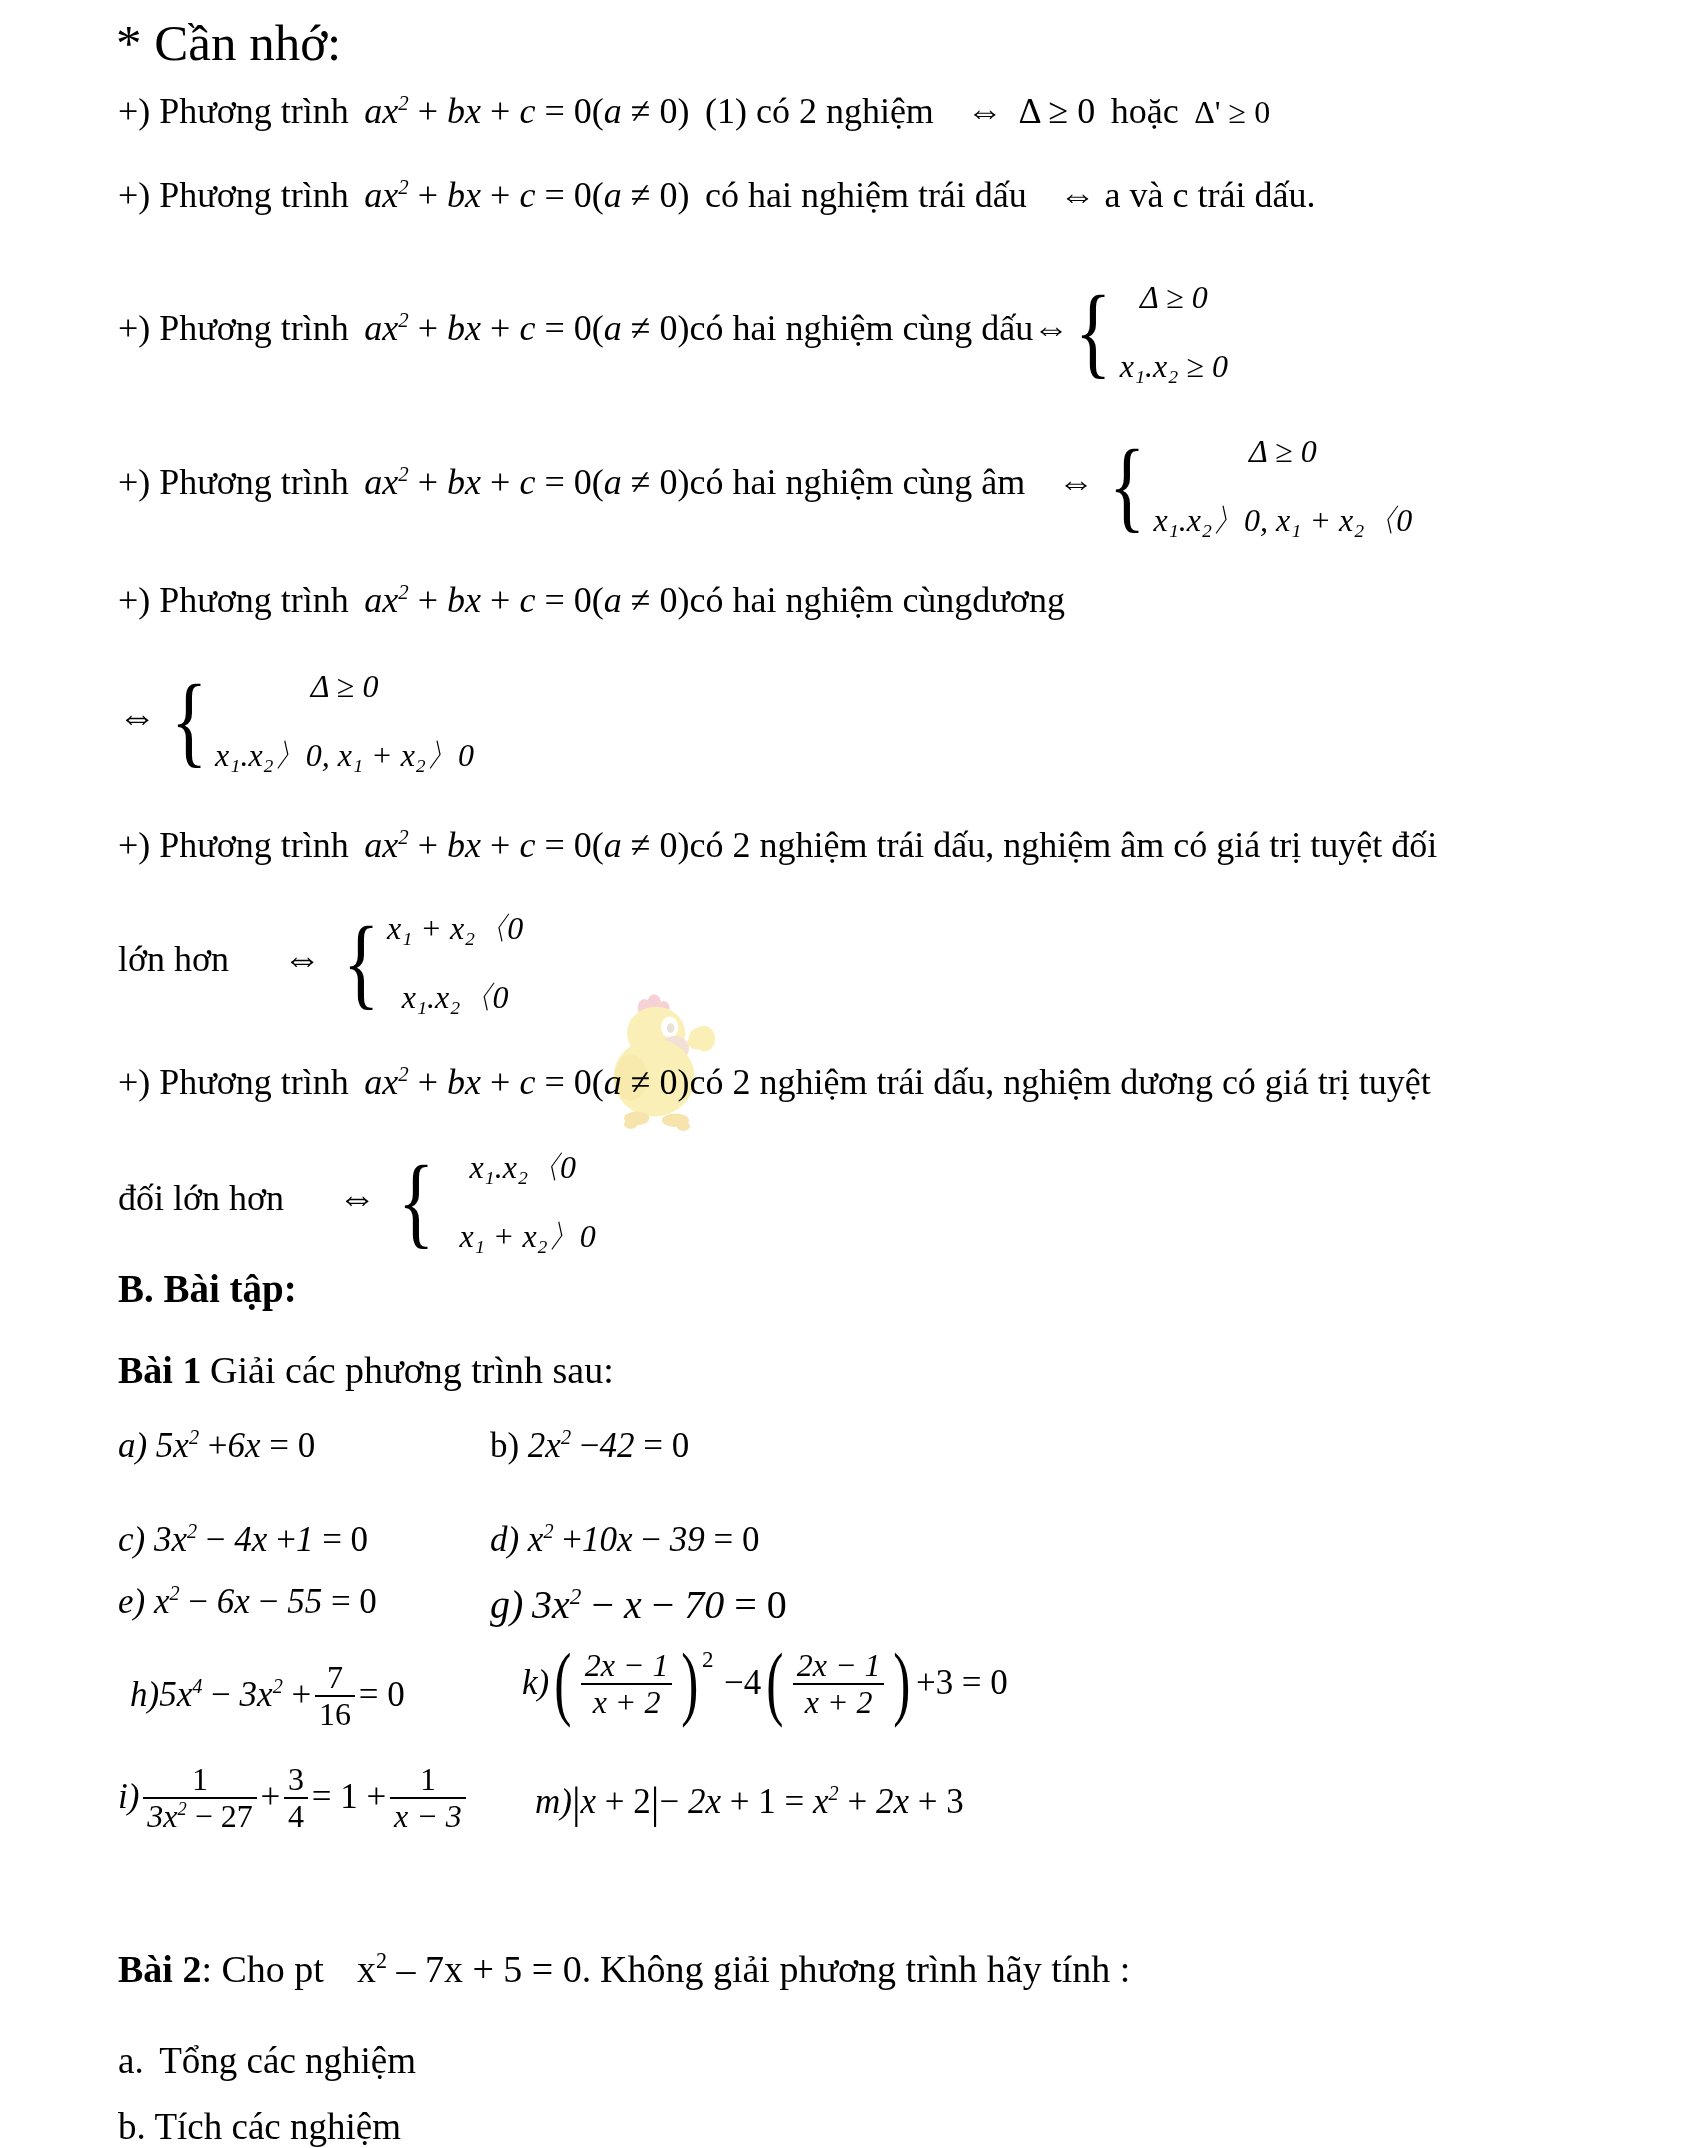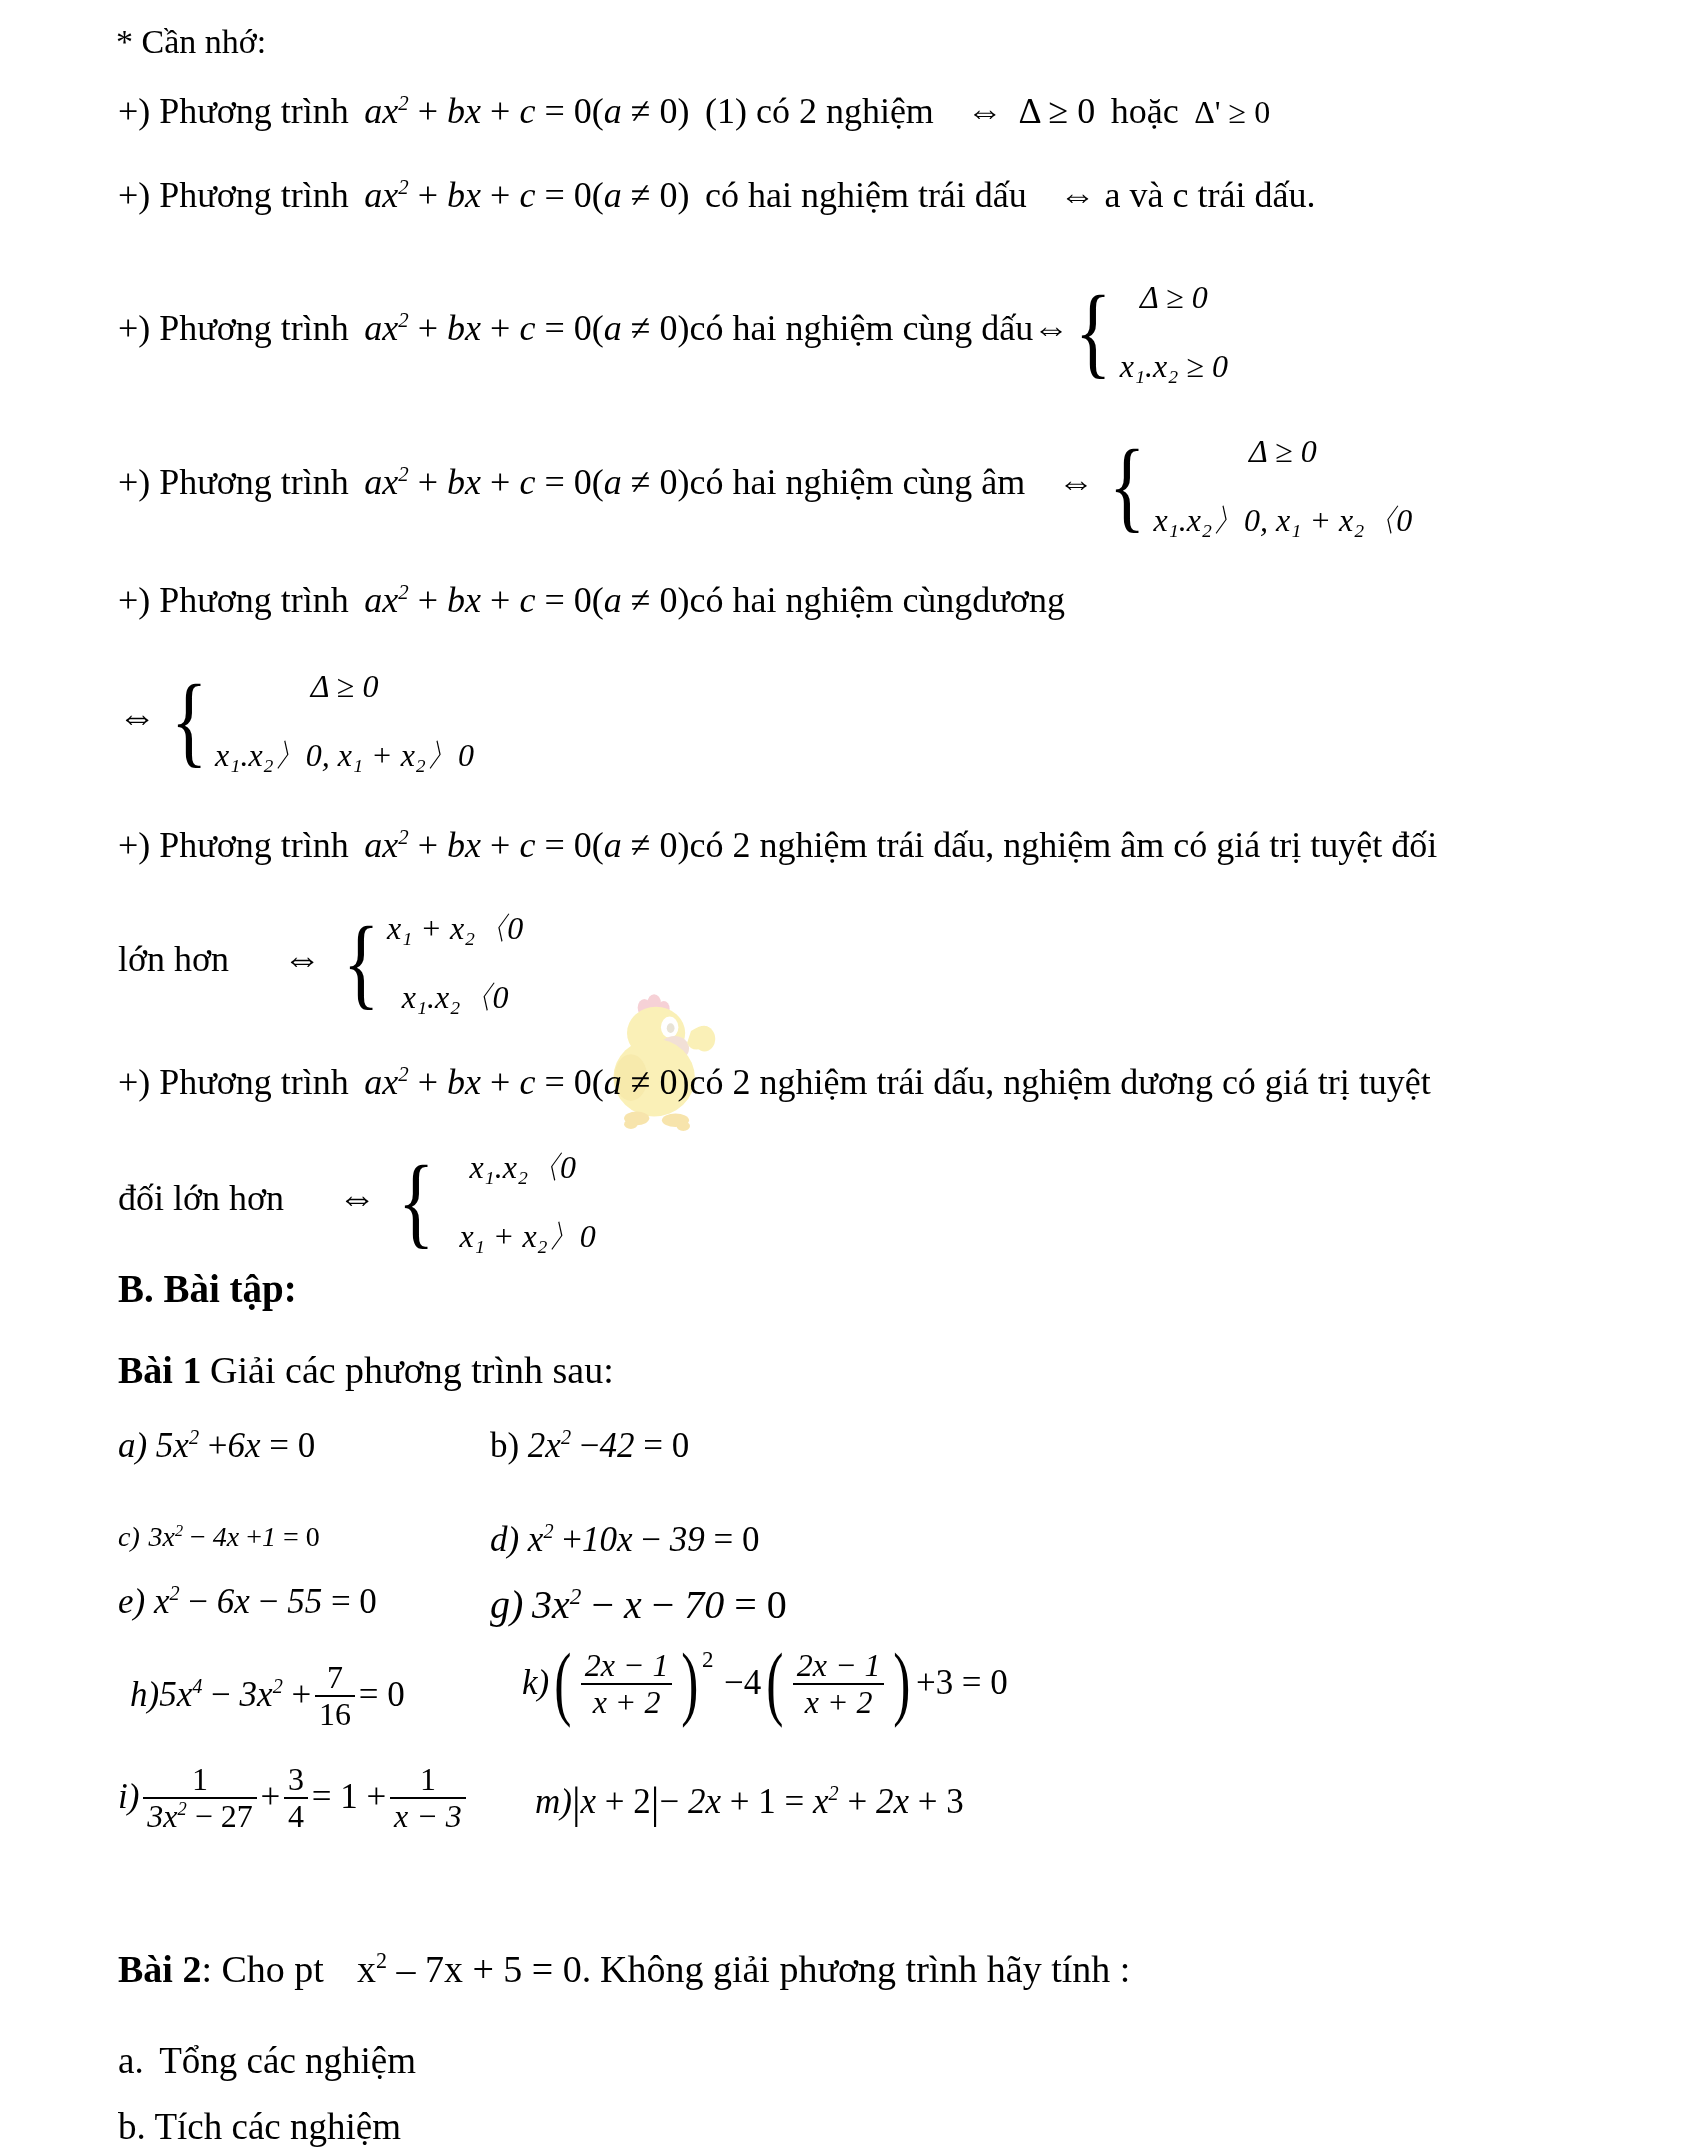--- a/index.html
+++ b/index.html
@@ -180,21 +180,21 @@
         <ellipse cx="44" cy="130" rx="13" ry="7" fill="#f7e3a8"></ellipse>
         <ellipse cx="84" cy="132" rx="14" ry="7" fill="#f7e3a8"></ellipse>
         <ellipse cx="38" cy="136" rx="7" ry="5" fill="#f7e3a8"></ellipse>
         <ellipse cx="92" cy="138" rx="7" ry="5" fill="#f7e3a8"></ellipse>
       </g>
     </svg>
   </div>
 
   <div class="content-layer">
 
-  <div class="row line" style="left:58px; top:24px; font-size:34px;">* Cần nhớ:</div>
+  <div class="row line" style="left:58px; top:17px; font-size:51px;">* Cần nhớ:</div>
 
   <div class="row line" style="left:60px; top:93px;">
     <span>+) Phương trình</span><span class="sp"></span><span class="mathit">ax<span class="sup">2</span> <span class="up">+</span> bx <span class="up">+</span> c <span class="up">=</span> <span class="up">0(</span>a <span class="up">≠ 0)</span></span><span class="sp"></span><span>(1) có 2 nghiệm</span><span class="sp-lg"></span><span>⇔</span><span class="sp"></span><span>Δ ≥ 0</span><span class="sp"></span><span>hoặc</span><span class="sp"></span><span style="font-size:32px;">Δ' ≥ 0</span>
   </div>
 
   <div class="row line" style="left:60px; top:177px;">
     <span>+) Phương trình</span><span class="sp"></span><span class="mathit">ax<span class="sup">2</span> <span class="up">+</span> bx <span class="up">+</span> c <span class="up">=</span> <span class="up">0(</span>a <span class="up">≠ 0)</span></span><span class="sp"></span><span>có hai nghiệm trái dấu</span><span class="sp-lg"></span><span>⇔</span><span class="sp-sm"></span><span>a và c trái dấu.</span>
   </div>
 
   <div class="row line" style="left:60px; top:281px;">
@@ -262,21 +262,21 @@
     <span class="bold">Bài 1</span><span class="sp-sm"></span><span>Giải các phương trình sau:</span>
   </div>
 
   <div class="row line" style="left:60px; top:1428px; font-size:35px;">
     <span class="mathit">a)</span><span class="sp-sm"></span><span class="mathit">5x<span class="sup">2</span> <span class="up">+</span>6x <span class="up">=</span> <span class="up">0</span></span>
   </div>
   <div class="row line" style="left:432px; top:1428px; font-size:35px;">
     <span>b)</span><span class="sp-sm"></span><span class="mathit">2x<span class="sup">2</span> <span class="up">−</span>42 <span class="up">=</span> <span class="up">0</span></span>
   </div>
 
-  <div class="row line" style="left:60px; top:1522px; font-size:28px;">
+  <div class="row line" style="left:60px; top:1522px; font-size:35px;">
     <span class="mathit">c)</span><span class="sp-sm"></span><span class="mathit">3x<span class="sup">2</span> <span class="up">−</span> 4x <span class="up">+</span>1 <span class="up">= 0</span></span>
   </div>
   <div class="row line" style="left:432px; top:1522px; font-size:35px;">
     <span class="mathit">d)</span><span class="sp-sm"></span><span class="mathit">x<span class="sup">2</span> <span class="up">+</span>10x <span class="up">−</span> 39 <span class="up">= 0</span></span>
   </div>
 
   <div class="row line" style="left:60px; top:1584px; font-size:35px;">
     <span class="mathit">e)</span><span class="sp-sm"></span><span class="mathit">x<span class="sup">2</span> <span class="up">−</span> 6x <span class="up">−</span> 55 <span class="up">= 0</span></span>
   </div>
   <div class="row line" style="left:432px; top:1584px; font-size:40px;">

